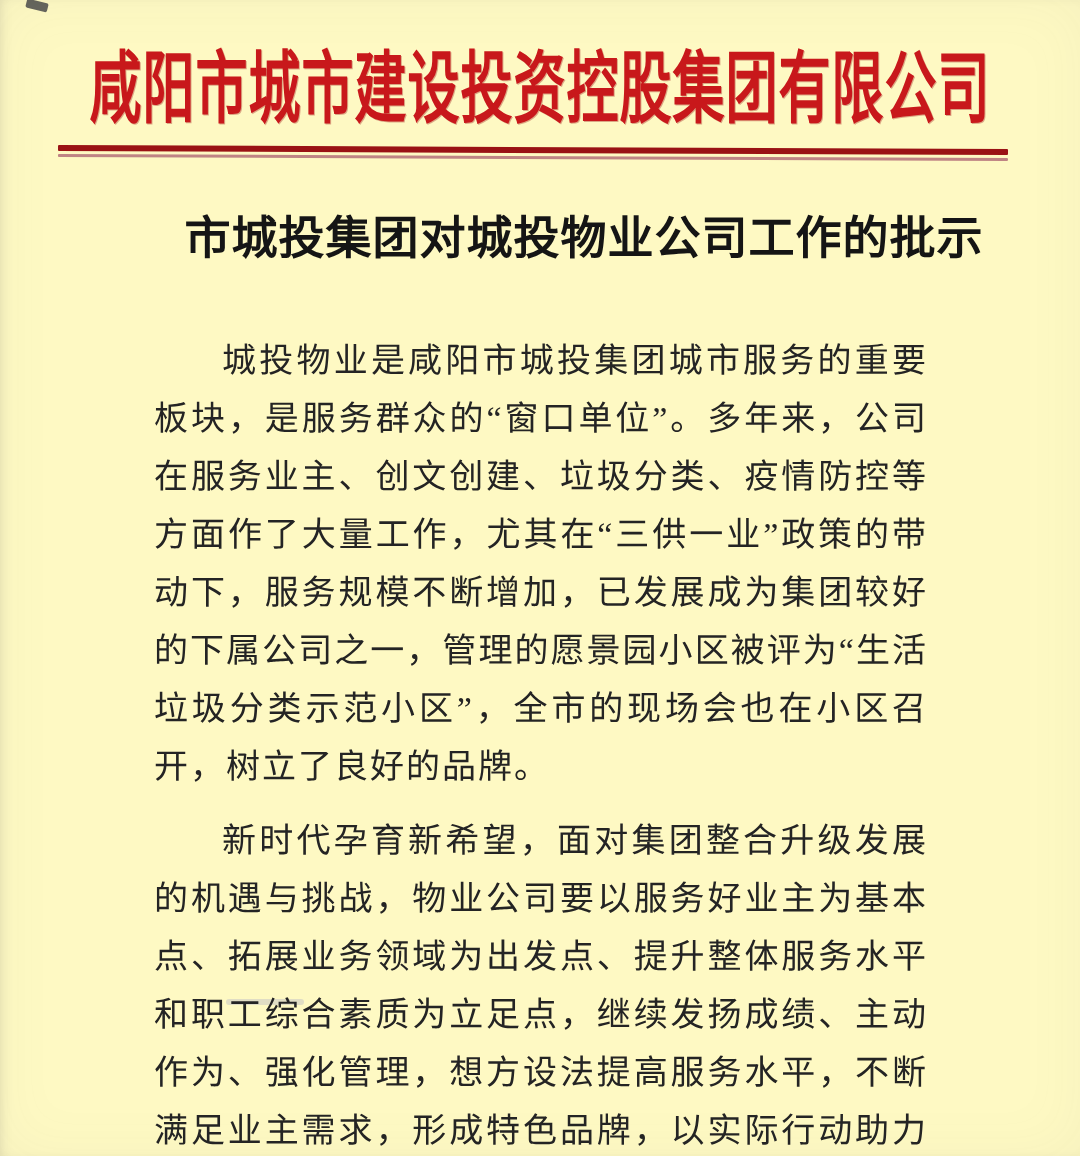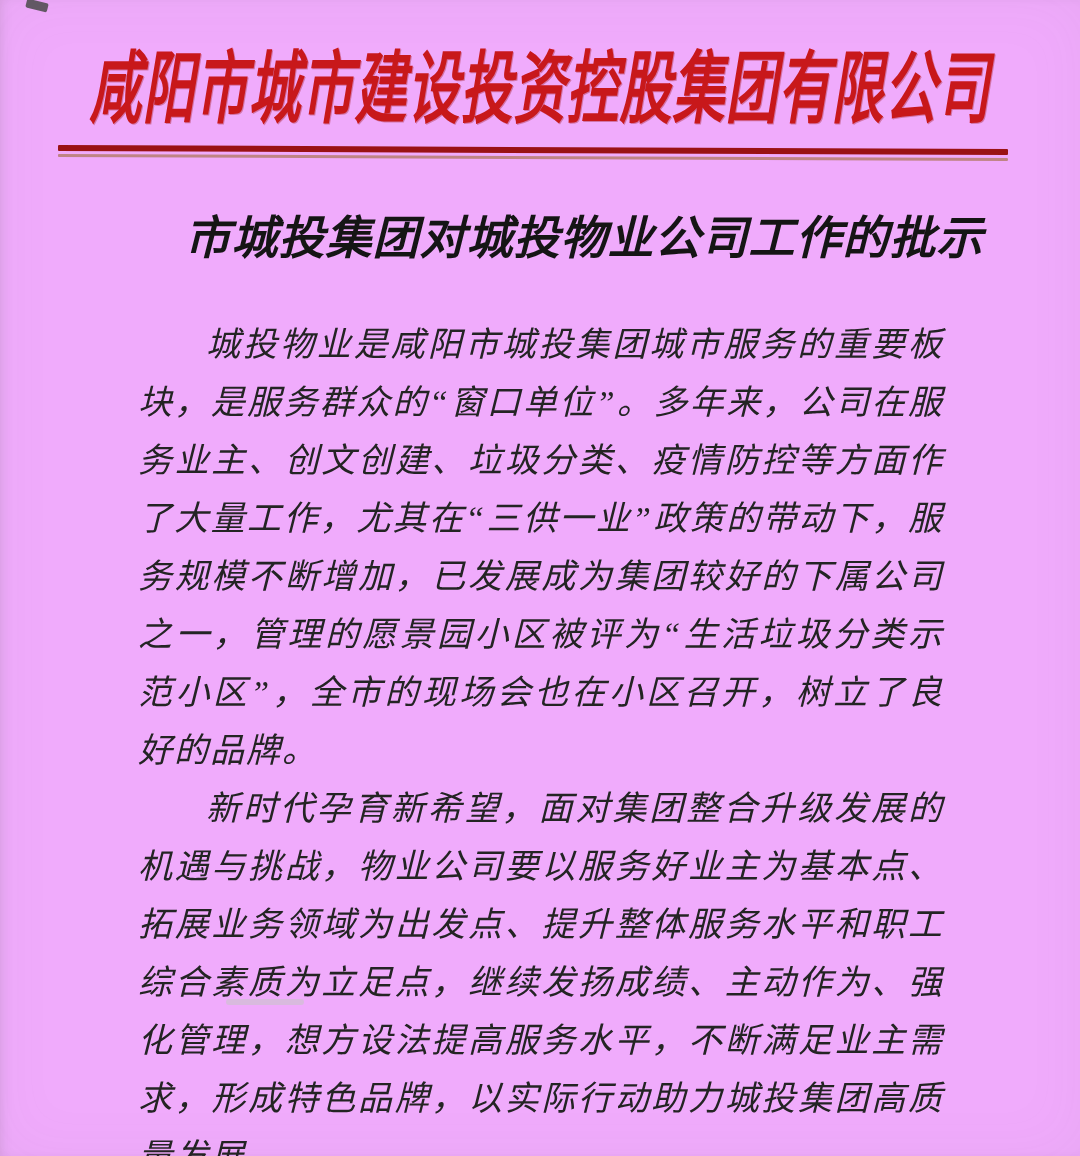--- a/index.html
+++ b/index.html
@@ -4,26 +4,25 @@
 <style>
   html, body {
     margin: 0;
     padding: 0;
     background: #ffffff;
   }
   .page {
     position: relative;
     width: 1080px;
     height: 1156px;
-    background: #f0abfc;
+    background: #fef9c3;
     overflow: hidden;
     font-family: "Liberation Serif", "DejaVu Serif", serif;
     box-shadow: inset 0 0 60px rgba(120,120,120,0.06),
                 inset 6px 0 14px -8px rgba(90,90,90,0.25);
-    font-style: italic;
   }
   
   .smudge-topleft {
     position: absolute;
     top: 1px;
     left: 26px;
     width: 22px;
     height: 9px;
     background: #4a4a4a;
     border-radius: 2px;
@@ -103,21 +102,21 @@
     left: 138px;
     width: 806px;
     font-family: "Liberation Serif", "DejaVu Serif", serif;
     font-size: 34px;
     line-height: 58px;
     letter-spacing: 2px;
     color: #242424;
     text-align: justify;
   }
   .doc-body p {
-    margin: 0;
+    margin: 16px;
     text-indent: 2em;
   }
 </style>
 </head>
 <body>
 
 <div class="page">
 
   <div class="smudge-topleft"></div>
   <div class="smudge-mid"></div>

